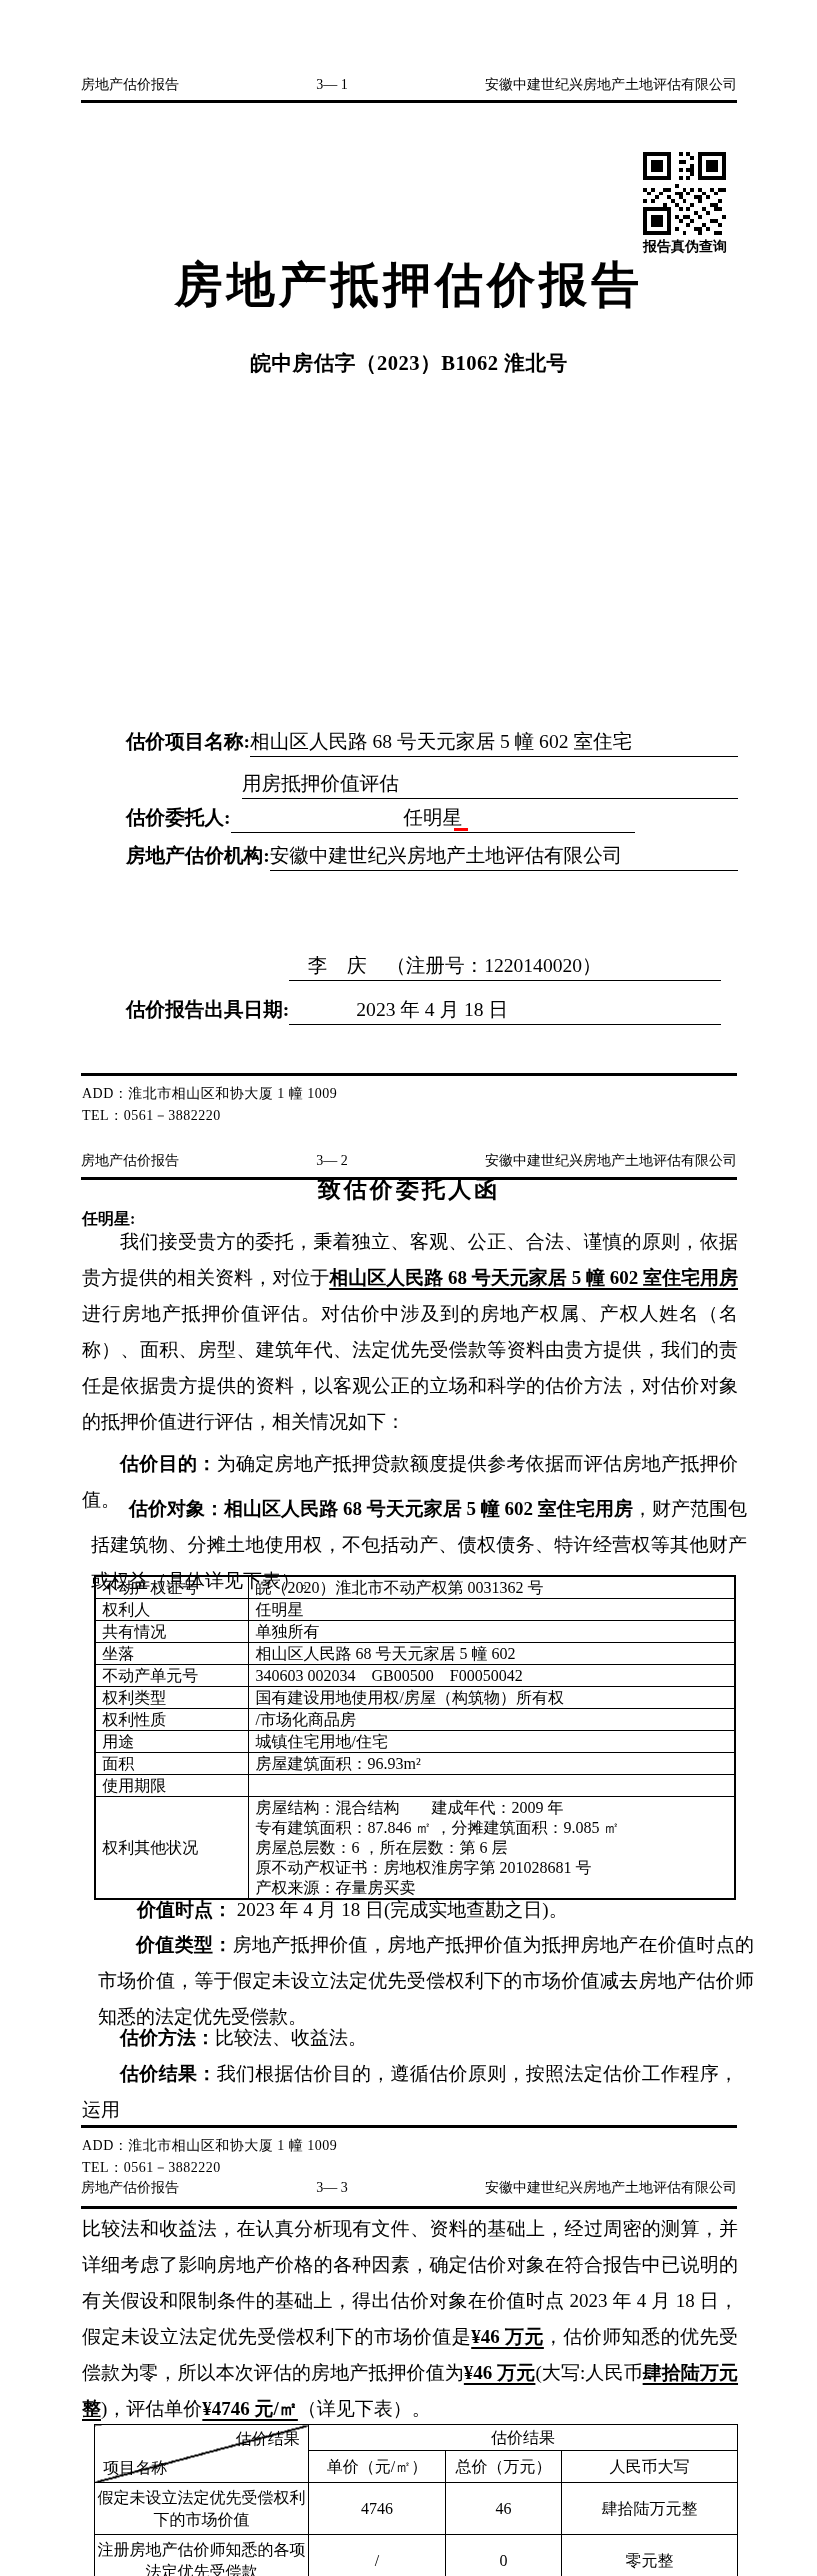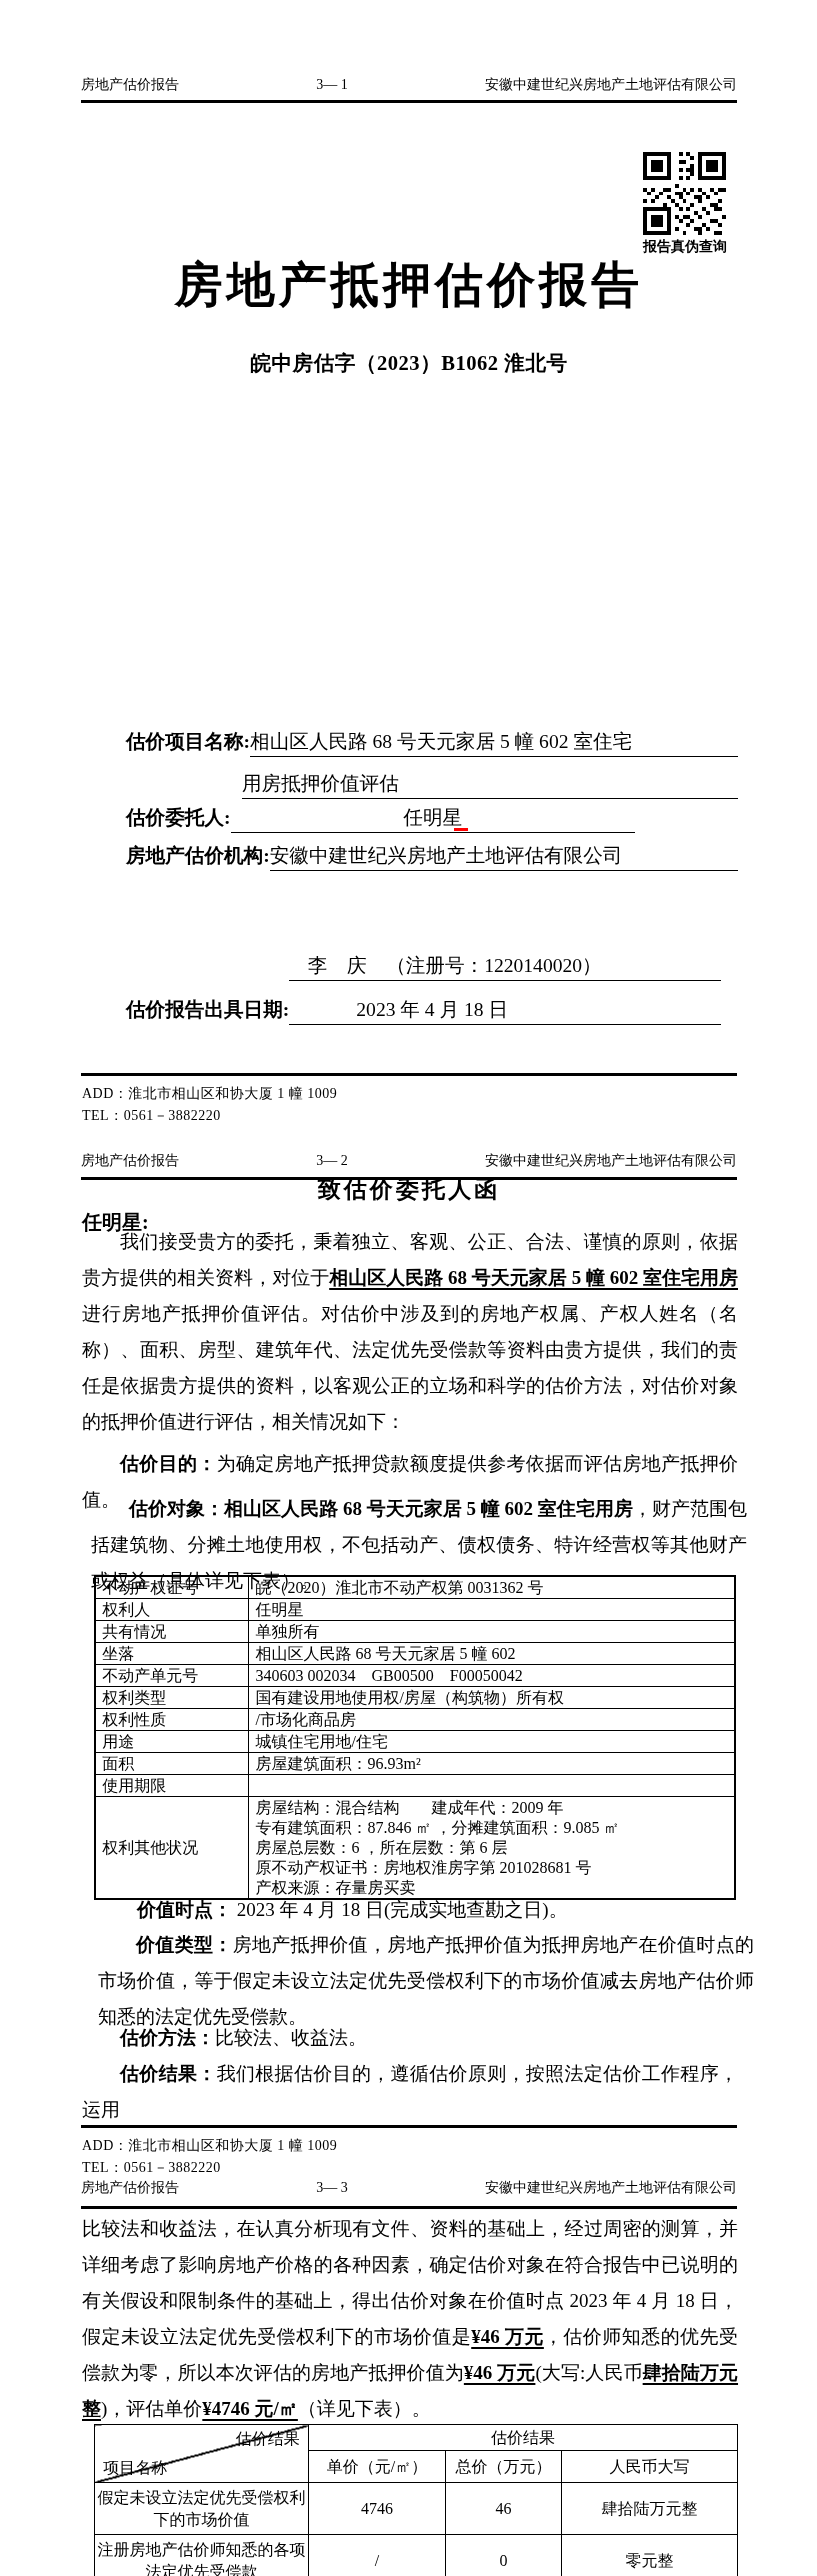--- a/index.html
+++ b/index.html
@@ -27,21 +27,21 @@
   .field .val{flex:1;border-bottom:1.5px solid #000;padding-bottom:1px;overflow:hidden;}
   .val.center{text-align:center;}
   .val.stop1{margin-right:103px;}
   .val.stop2{margin-right:17.5px;}
   .pad1{padding-left:18.5px;}
   .pad2{padding-left:67px;}
   .red-mark{position:absolute;left:454px;top:828px;width:14.4px;height:2.6px;background:#ff0000;}
   
   .sec-title{position:absolute;left:0;width:818px;text-align:center;font-size:23px;
              font-weight:700;letter-spacing:3.1px;}
-  .salut{position:absolute;left:82px;font-size:20px;font-weight:700;}
+  .salut{position:absolute;left:82px;font-size:16px;font-weight:700;}
   .para{position:absolute;left:82px;width:656px;font-size:19px;line-height:36px;
         text-align:justify;}
   .para.lh68{line-height:36px;}
   .indent{text-indent:2em;}
   .plabel{font-weight:700;}
   .b{font-weight:700;}
   .bu{font-weight:700;text-decoration:underline;text-decoration-thickness:1.5px;text-underline-offset:3.6px;}
   
   .ptable{position:absolute;left:94px;top:1575px;width:642px;border-collapse:collapse;
           font-size:16px;border:2.1px solid #000;table-layout:fixed;}

